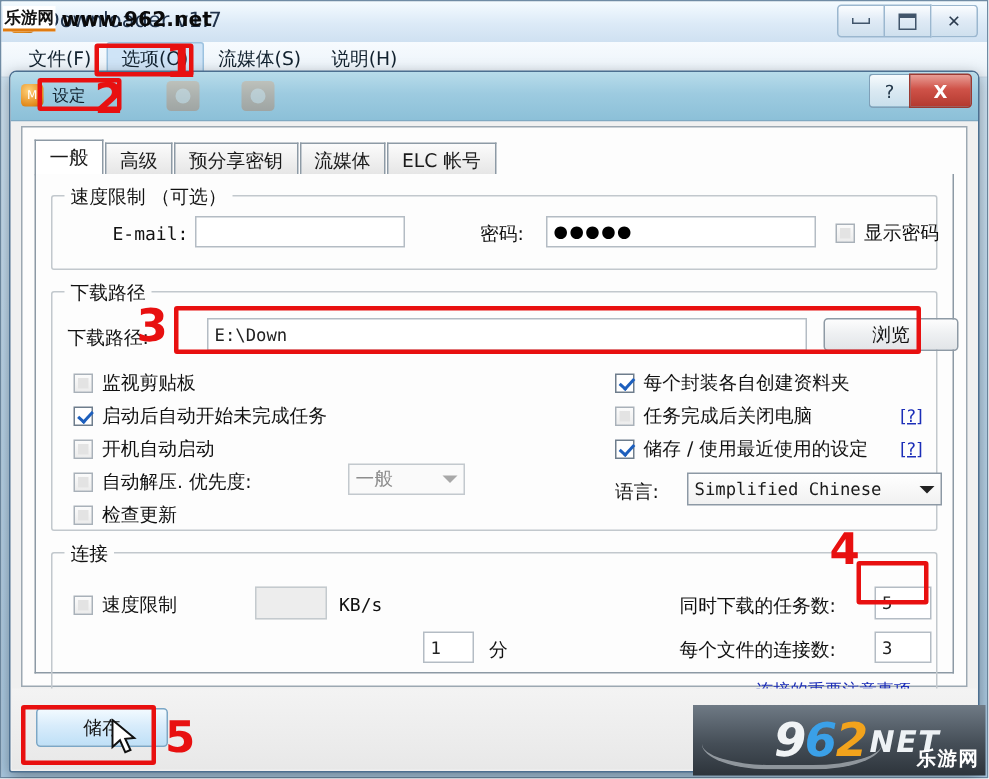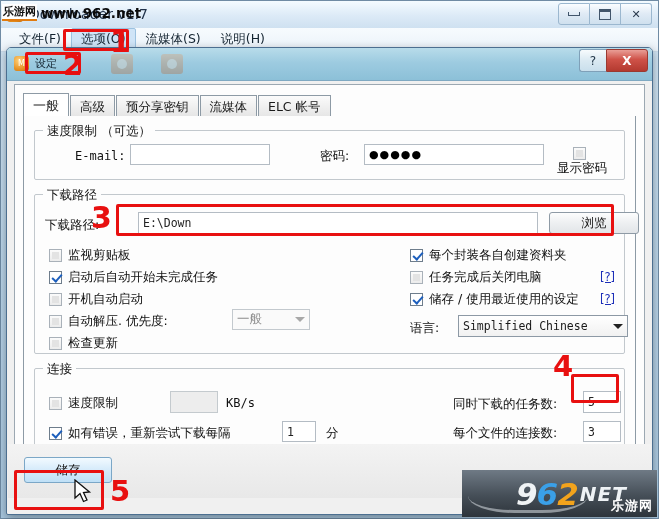--- a/index.html
+++ b/index.html
@@ -114,21 +114,21 @@
     display:flex; align-items:center; justify-content:center;
     color: #fff; font-size: 12px; font-weight: bold;
   }
 
   .dlg-client {
     position: absolute; left: 7px; top: 36px; right: 7px; bottom: 56px;
     background: #fdfdfd; border: 1px solid #9ca8b2;
     box-sizing: border-box;
   }
   .dlg-footer {
-    position: absolute; left: 1px; right: 1px; bottom: 16px; height: 54px;
+    position: absolute; left: 1px; right: 1px; bottom: 1px; height: 54px;
     background: linear-gradient(#f3f3f3, #e8e8e8);
   }
 
   
   .tabstrip {
     position: absolute; left: 8px; top: 8px; right: 8px; height: 23px;
     border-bottom: 1px solid #8d9aa5;
     display: flex; align-items: flex-end;
   }
   .tab {
@@ -345,21 +345,21 @@
 
         <div class="group" style="left:10px; top:14px; right:10px; height:50px;">
           <span class="legend">速度限制 （可选）</span>
 
           <span class="lbl lbl-mono" style="left:40px; top:18px;">E-mail:</span>
           <input type="text" class="textbox" style="left: 95px; top: 13px; width: 140px; height: 21px;" value="">
 
           <span class="lbl" style="left:285px; top:17px;">密码:</span>
           <div class="textbox dots" style="left:329px; top:13px; width:180px; height:21px; display:flex; align-items:center;">●●●●●</div>
 
-          <div class="chk" style="left:522px; top:16px;flex-direction:column;">
+          <div class="chk" style="left:522px; top:16px;">
             <span class="box"></span>
             <span class="ctext">显示密码</span>
           </div>
         </div>
 
         <div class="group" style="left:10px; top:78px; right:10px; height:160px;">
           <span class="legend">下载路径</span>
 
           <span class="lbl" style="left:10px; top:22px;">下载路径:</span>
           <div class="textbox" style="left:103px; top:17px; width:400px; height:22px; display:flex; align-items:center;">E:\Down</div>
@@ -416,24 +416,20 @@
         <div class="group" style="left:10px; top:252px; right:10px; height:126px;">
           <span class="legend">连接</span>
 
           <div class="chk" style="left:14px; top:26px;">
             <span class="box"></span>
             <span class="ctext">速度限制</span>
           </div>
           <div class="textbox disabled" style="left:135px; top:22px; width:48px; height:22px;"></div>
           <span class="lbl lbl-mono" style="left:191px; top:27px;">KB/s</span>
 
-          <div class="chk checked" style="left:14px; top:56px;">
-            <span class="box"></span>
-            <span class="ctext">如有错误，重新尝试下载每隔</span>
-          </div>
           <div class="textbox" style="left:247px; top:52px; width:34px; height:21px; display:flex; align-items:center;">1</div>
           <span class="lbl" style="left:291px; top:56px;">分</span>
 
           <span class="lbl" style="left:418px; top:27px;">同时下载的任务数:</span>
           <div class="textbox" style="left:548px; top:22px; width:38px; height:22px; display:flex; align-items:center;">5</div>
 
           <span class="lbl" style="left:418px; top:56px;">每个文件的连接数:</span>
           <div class="textbox" style="left:548px; top:52px; width:38px; height:21px; display:flex; align-items:center;">3</div>
 
           <span class="helplink" style="left:469px; top:84px;">连接的重要注意事项</span>

